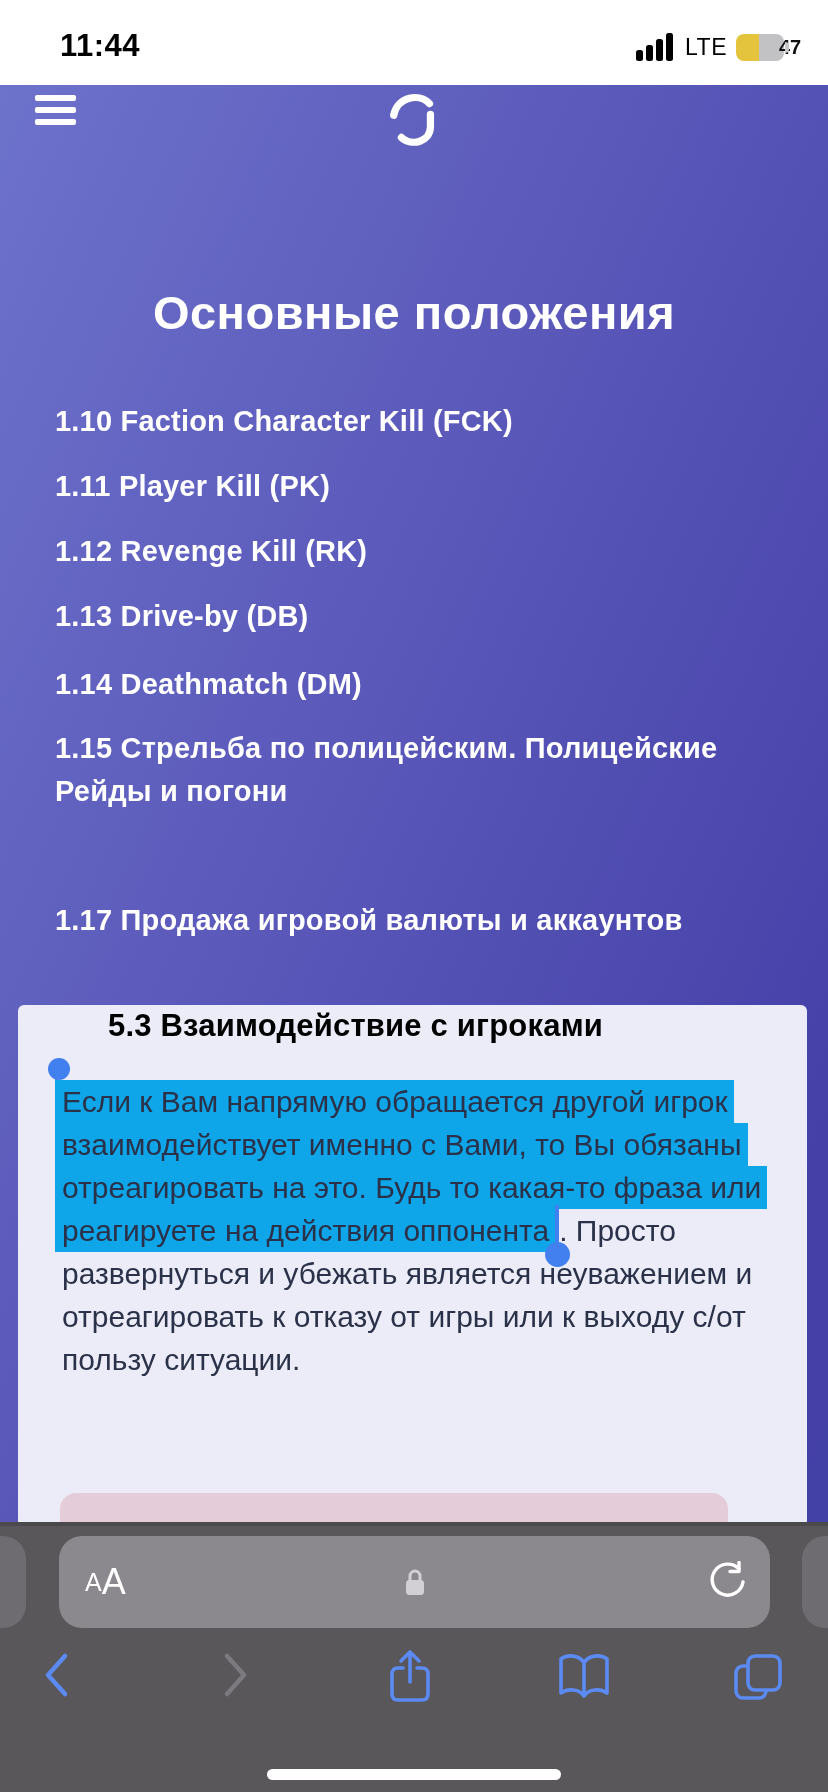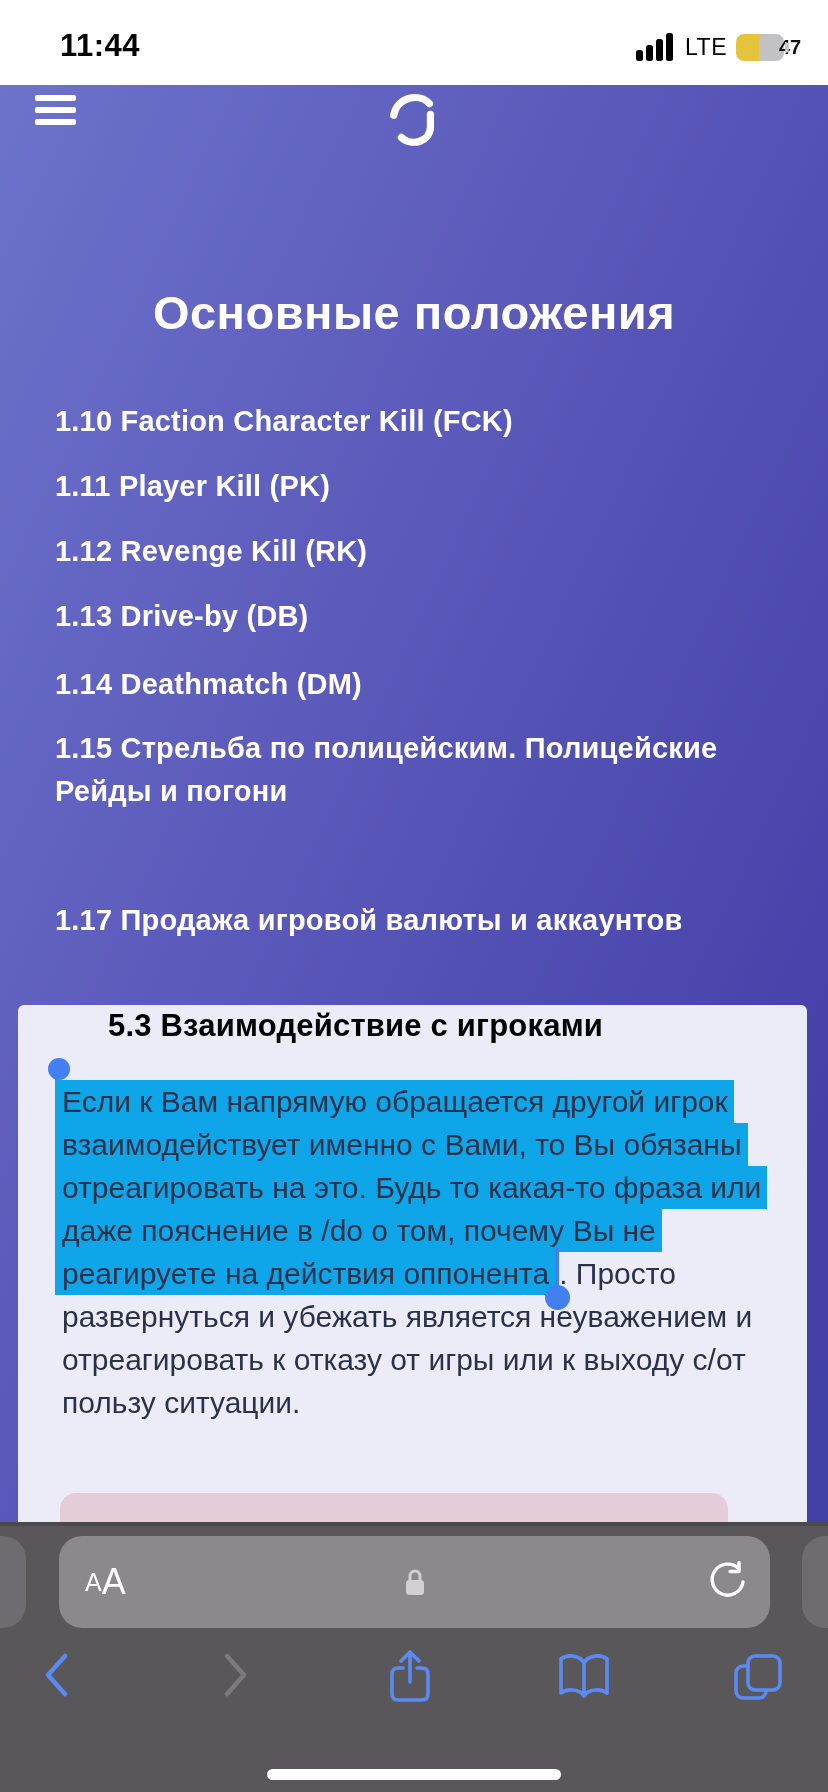--- a/index.html
+++ b/index.html
@@ -118,21 +118,20 @@
 
       <div class="start-handle">
         <span class="knob"></span>
         <span class="stem"></span>
       </div>
 
       <div class="para">
         <div class="pline"><span class="sel">Если к Вам напрямую обращается другой игрок</span><span></span></div>
         <div class="pline"><span class="sel">взаимодействует именно с Вами, то Вы обязаны</span><span></span></div>
         <div class="pline"><span class="sel">отреагировать на это. Будь то какая-то фраза или</span><span></span></div>
-        <div class="pline"><span class="sel">даже пояснение в /do о том, почему Вы не</span><span></span></div>
         <div class="pline"><span class="sel">реагируете на действия оппонента</span><span class="end-handle"><span class="stem"></span><span class="knob"></span></span><span>. Просто</span></div>
         <div class="pline"><span>развернуться и убежать является неуважением и</span></div>
         <div class="pline"><span>отреагировать к отказу от игры или к выходу с/от</span></div>
         <div class="pline"><span>пользу ситуации.</span></div>
       </div>
 
       <div class="pink-box"></div>
     </div>
   </div>
 

